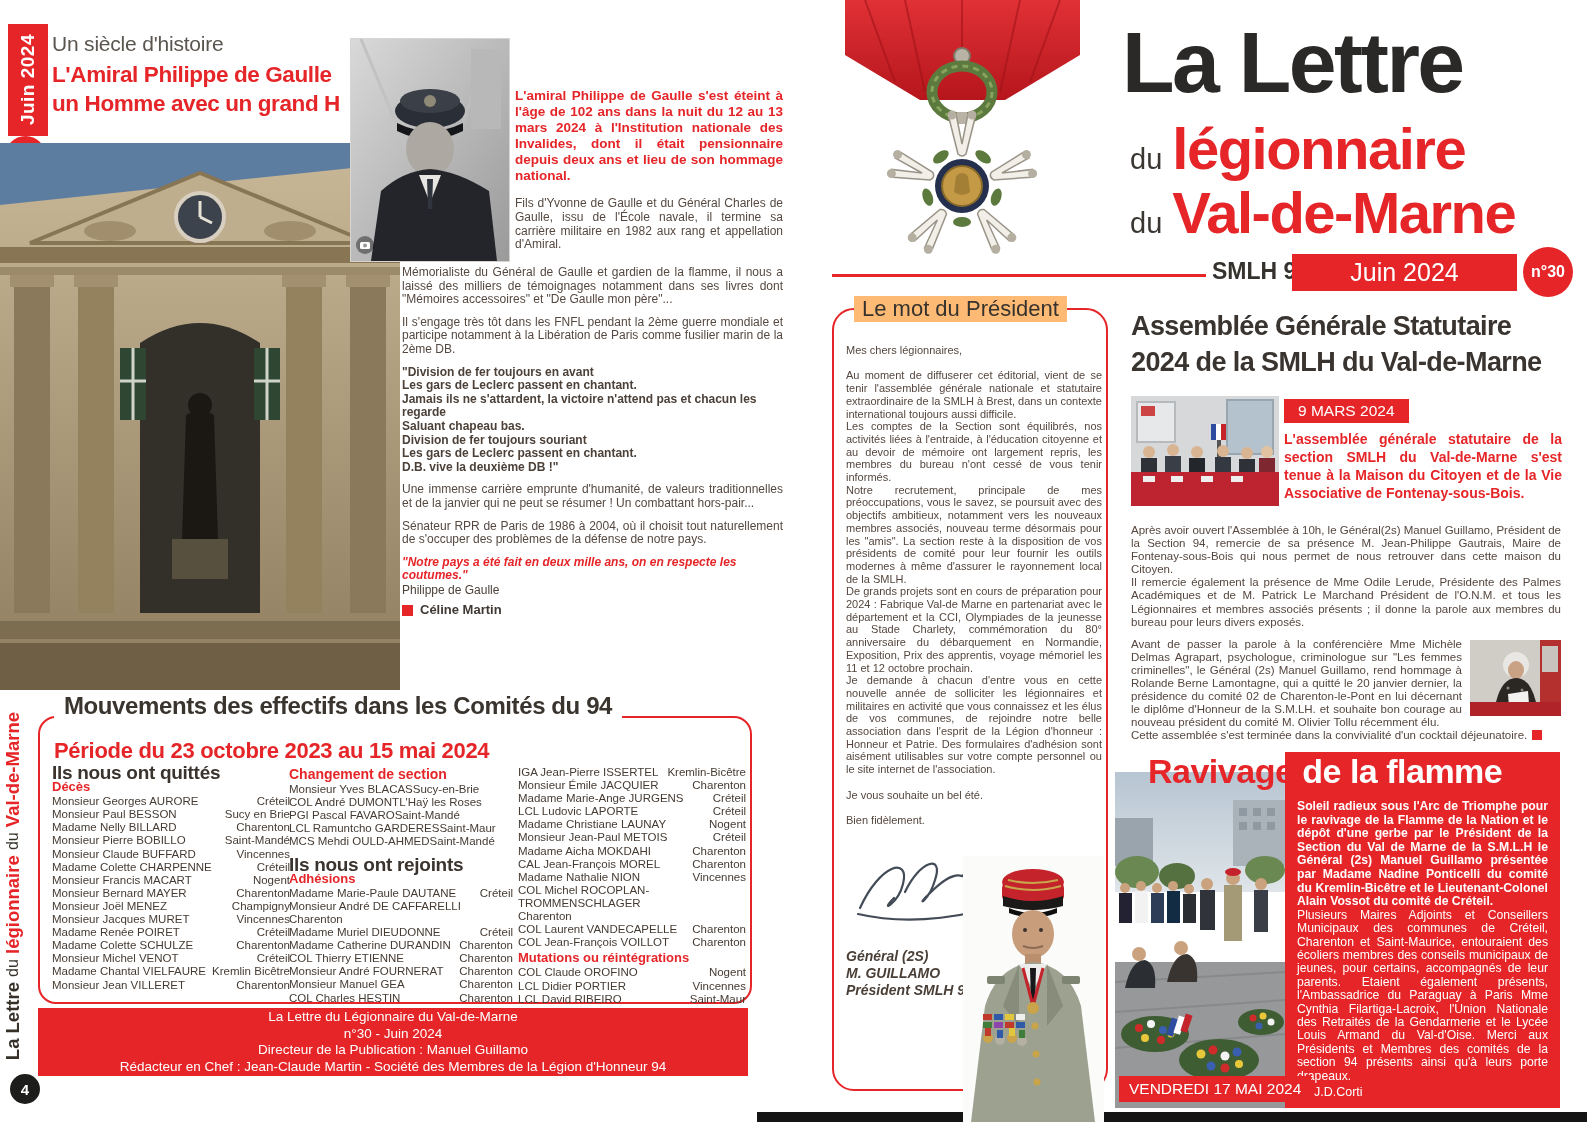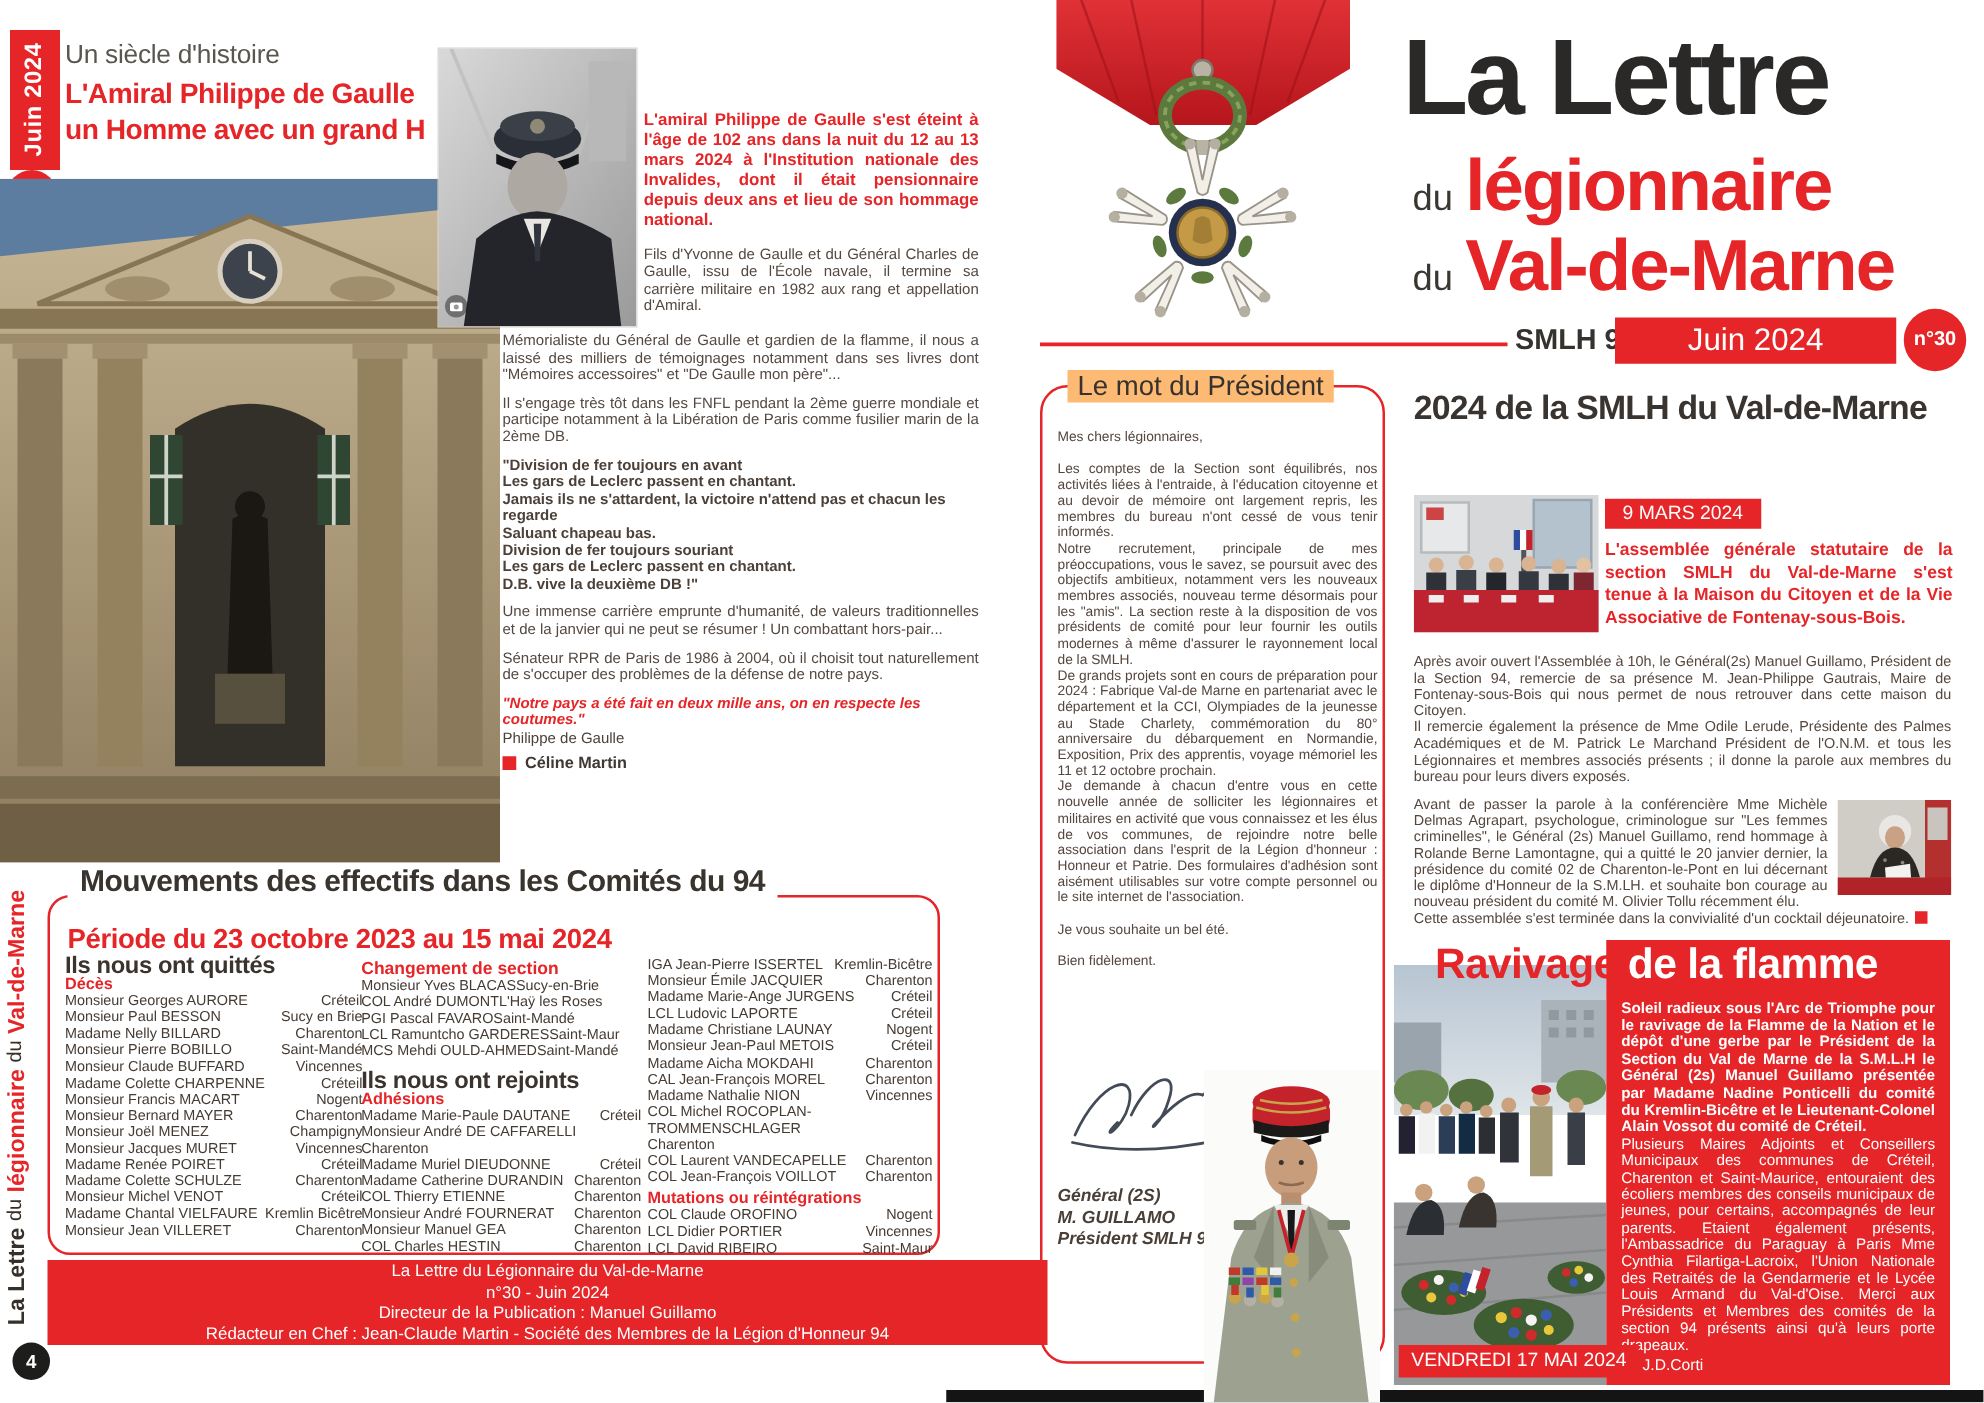--- a/index.html
+++ b/index.html
@@ -34,21 +34,21 @@
   .mov-col .sub{color:#e52528;font-weight:bold;font-size:13px;margin:0 0 2px 0;}
   .mrow{display:flex;justify-content:space-between;flex-wrap:wrap;}
   .mrow .city{text-align:left;}
   .rrow span{display:inline;}
   .mov-col1{left:52px;top:766px;width:238px;}
   .mov-col2{left:289px;top:768px;width:224px;}
   .mov-col3{left:518px;top:766px;width:228px;}
   .joined-h{margin-top:9px !important;}
   .mut-label{margin-top:2px !important;}
   
-  .footer-box{left:38px;top:1008px;width:800px;height:68px;background:#e52528;display:flex;flex-direction:column;align-items:center;justify-content:center;z-index:2;}
+  .footer-box{left:38px;top:1008px;width:710px;height:68px;background:#e52528;display:flex;flex-direction:column;align-items:center;justify-content:center;z-index:2;}
   .footer-box div{color:#fff;font-size:13.5px;line-height:16.5px;text-align:center;}
   
   .vertical-title{left:2px;top:690px;height:392px;display:flex;align-items:center;}
   .vertical-title span{writing-mode:vertical-rl;transform:rotate(180deg);font-size:18.5px;font-weight:bold;white-space:nowrap;}
   .vt-dark{color:#363029;}
   .vt-red{color:#e52528;}
   .vt-du{font-weight:normal !important;font-size:16px !important;color:#363029;}
   .page-num{left:10px;top:1074px;width:30px;height:30px;border-radius:50%;background:#1d1d1b;color:#fff;font-size:15px;font-weight:bold;display:flex;align-items:center;justify-content:center;}
   
   .medal{left:845px;top:0;width:235px;height:272px;}
@@ -488,20 +488,21 @@
     </svg>
   </div>
   <div class="abs mid-line"></div>
 
   <div class="abs pres-box"></div>
   <div class="abs pres-title">Le mot du Président</div>
   <div class="abs pres-text">
 
   <p>Mes chers légionnaires,</p>
       <p></p>
+      <p>Au moment de diffuserer cet éditorial, vient de se tenir l'assemblée générale nationale et statutaire extraordinaire de la SMLH à Brest, dans un contexte international toujours aussi difficile.</p>
       <p>Les comptes de la Section sont équilibrés, nos activités liées à l'entraide, à l'éducation citoyenne et au devoir de mémoire ont largement repris, les membres du bureau n'ont cessé de vous tenir informés.</p>
       <p>Notre recrutement, principale de mes préoccupations, vous le savez, se poursuit avec des objectifs ambitieux, notamment vers les nouveaux membres associés, nouveau terme désormais pour les "amis". La section reste à la disposition de vos présidents de comité pour leur fournir les outils modernes à même d'assurer le rayonnement local de la SMLH.</p>
       <p>De grands projets sont en cours de préparation pour 2024 : Fabrique Val-de Marne en partenariat avec le département et la CCI, Olympiades de la jeunesse au Stade Charlety, commémoration du 80° anniversaire du débarquement en Normandie, Exposition, Prix des apprentis, voyage mémoriel les 11 et 12 octobre prochain.</p>
       <p>Je demande à chacun d'entre vous en cette nouvelle année de solliciter les légionnaires et militaires en activité que vous connaissez et les élus de vos communes, de rejoindre notre belle association dans l'esprit de la Légion d'honneur : Honneur et Patrie. Des formulaires d'adhésion sont aisément utilisables sur votre compte personnel ou le site internet de l'association.</p>
       <p></p>
       <p>Je vous souhaite un bel été.</p>
       <p></p>
       <p>Bien fidèlement.</p>
     </div>
 
@@ -580,20 +581,21 @@
   </div>
   <div class="abs smlh94">SMLH 94</div>
   <div class="abs juin-box">
     <span>Juin 2024</span>
   </div>
   <div class="abs n30-right">
     <span>n°30</span>
   </div>
 
   <div class="abs ag-title">
+    <div>Assemblée Générale Statutaire</div>
     <div>2024 de la SMLH du Val-de-Marne</div>
   </div>
 
   <div class="abs ag-photo">
     <svg width="148" height="110" viewBox="0 0 148 110" xmlns="http://www.w3.org/2000/svg">
       <rect width="148" height="110" fill="#d6d8da"></rect>
       <rect x="96" y="4" width="46" height="54" fill="#b4c2ce" stroke="#98a6b2" stroke-width="2"></rect>
       <rect x="6" y="6" width="38" height="40" fill="#e6e8ea" stroke="#b7babc" stroke-width="2"></rect>
       <rect x="10" y="10" width="14" height="10" fill="#c44"></rect>
       <rect x="86" y="30" width="4" height="34" fill="#555"></rect>

